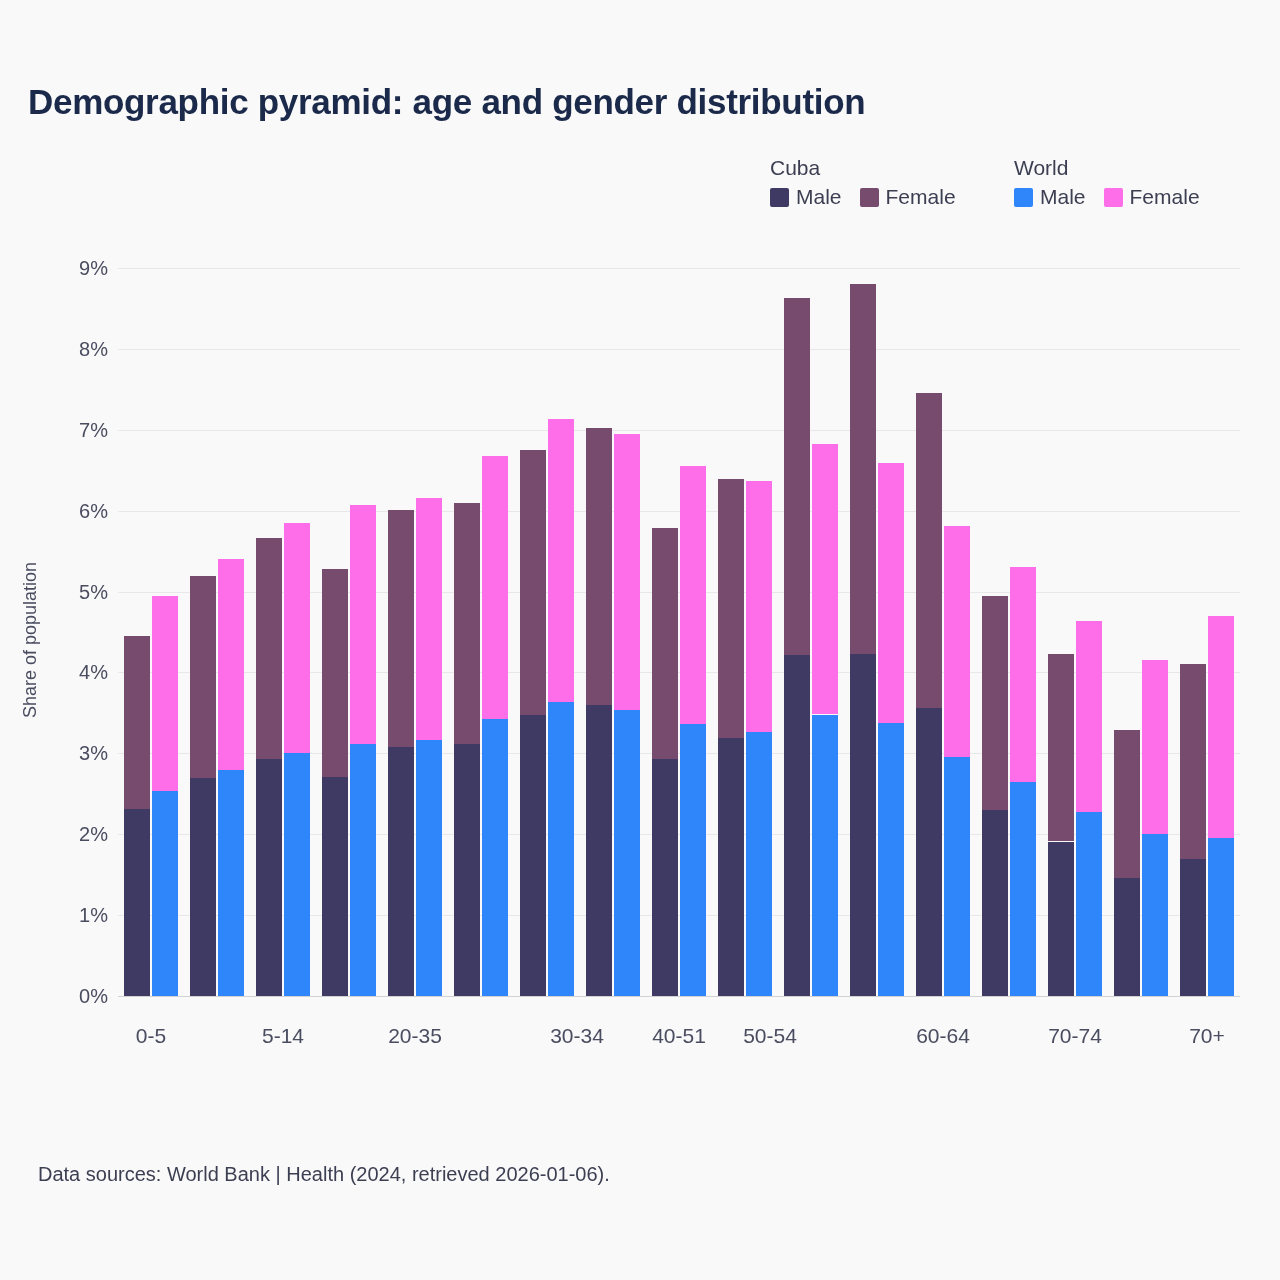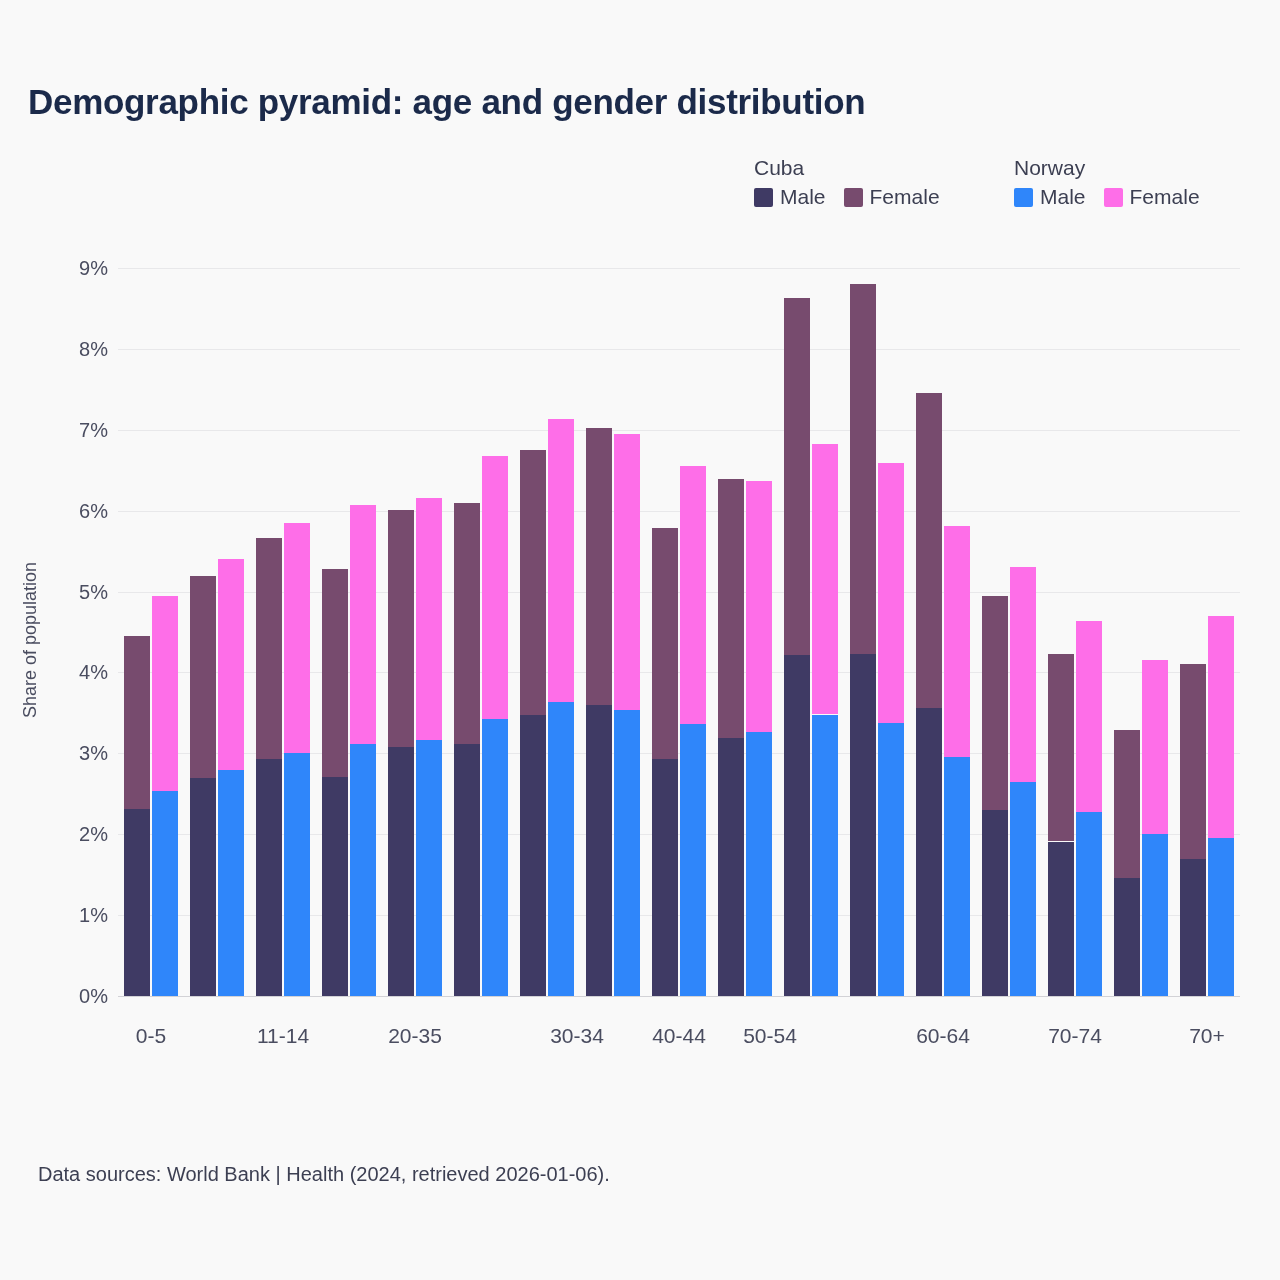--- a/index.html
+++ b/index.html
@@ -28,21 +28,21 @@
   .legend {
     position: absolute;
     right: 38px;
     top: 156px;
     display: flex;
     flex-direction: column;
     align-items: flex-end;
   }
   .legend-groups {
     display: flex;
-    gap: 32px;
+    gap: 16px;
   }
   .legend-group-title {
     font-size: 21px;
     color: #3c3f52;
     margin-bottom: 5px;
   }
   .legend-group {
     display: flex;
     flex-direction: column;
   }
@@ -138,21 +138,21 @@
           <span class="swatch" style="background:#3f3a64"></span>
           <span>Male</span>
         </div>
         <div class="legend-key">
           <span class="swatch" style="background:#774b6e"></span>
           <span>Female</span>
         </div>
       </div>
     </div>
     <div class="legend-group">
-      <div class="legend-group-title g2-title">Norway</div>
+      <div class="legend-group-title g2-title">World</div>
       <div class="legend-keys">
         <div class="legend-key">
           <span class="swatch" style="background:#2f86fa"></span>
           <span>Male</span>
         </div>
         <div class="legend-key">
           <span class="swatch" style="background:#fe6ee8"></span>
           <span>Female</span>
         </div>
       </div>
@@ -239,24 +239,24 @@
       <div class="bar" style="left: 1114px; width: 26px; top: 729.876px; height: 148.027px; background: rgb(119, 75, 110); bottom: auto;"></div>
       <div class="bar" style="left: 1142px; width: 26px; top: 834.222px; height: 161.778px; background: rgb(47, 134, 250); bottom: auto;"></div>
       <div class="bar" style="left: 1142px; width: 26px; top: 659.502px; height: 174.72px; background: rgb(254, 110, 232); bottom: auto;"></div>
       <div class="bar" style="left: 1180px; width: 26px; top: 859.298px; height: 136.702px; background: rgb(63, 58, 100); bottom: auto;"></div>
       <div class="bar" style="left: 1180px; width: 26px; top: 663.547px; height: 195.751px; background: rgb(119, 75, 110); bottom: auto;"></div>
       <div class="bar" style="left: 1208px; width: 26px; top: 838.267px; height: 157.733px; background: rgb(47, 134, 250); bottom: auto;"></div>
       <div class="bar" style="left: 1208px; width: 26px; top: 615.822px; height: 222.444px; background: rgb(254, 110, 232); bottom: auto;"></div>
     </div>
   <div id="xticks-layer">
       <div class="xtick" style="left: 151px; top: 1024px;">0-5</div>
-      <div class="xtick" style="left: 283px; top: 1024px;">11-14</div>
+      <div class="xtick" style="left: 283px; top: 1024px;">5-14</div>
       <div class="xtick" style="left: 415px; top: 1024px;">20-35</div>
       <div class="xtick" style="left: 577px; top: 1024px;">30-34</div>
-      <div class="xtick" style="left: 679px; top: 1024px;">40-44</div>
+      <div class="xtick" style="left: 679px; top: 1024px;">40-51</div>
       <div class="xtick" style="left: 770px; top: 1024px;">50-54</div>
       <div class="xtick" style="left: 943px; top: 1024px;">60-64</div>
       <div class="xtick" style="left: 1075px; top: 1024px;">70-74</div>
       <div class="xtick" style="left: 1207px; top: 1024px;">70+</div>
     </div>
   <div id="yticks-layer">
       <div class="ytick" style="top: 996px; left: 48px;">0%</div>
       <div class="ytick" style="top: 915.111px; left: 48px;">1%</div>
       <div class="ytick" style="top: 834.222px; left: 48px;">2%</div>
       <div class="ytick" style="top: 753.333px; left: 48px;">3%</div>

